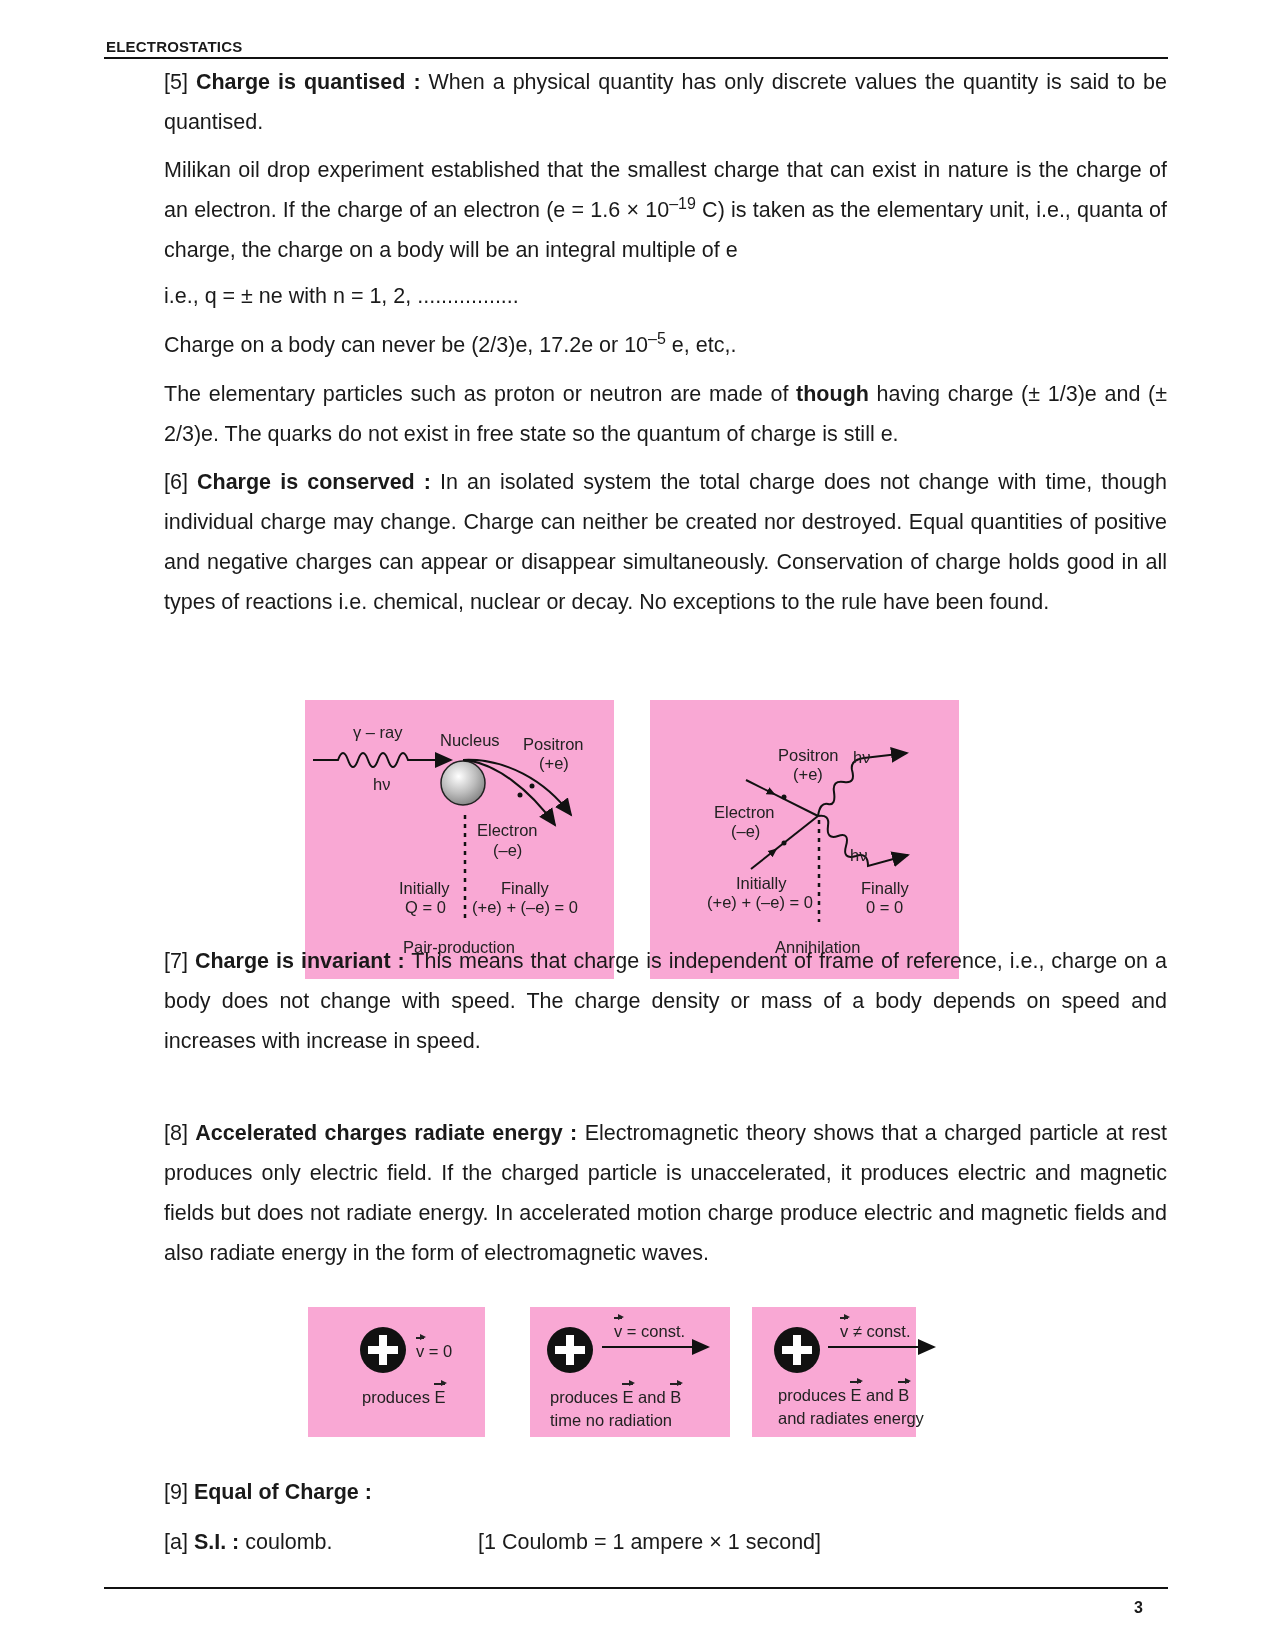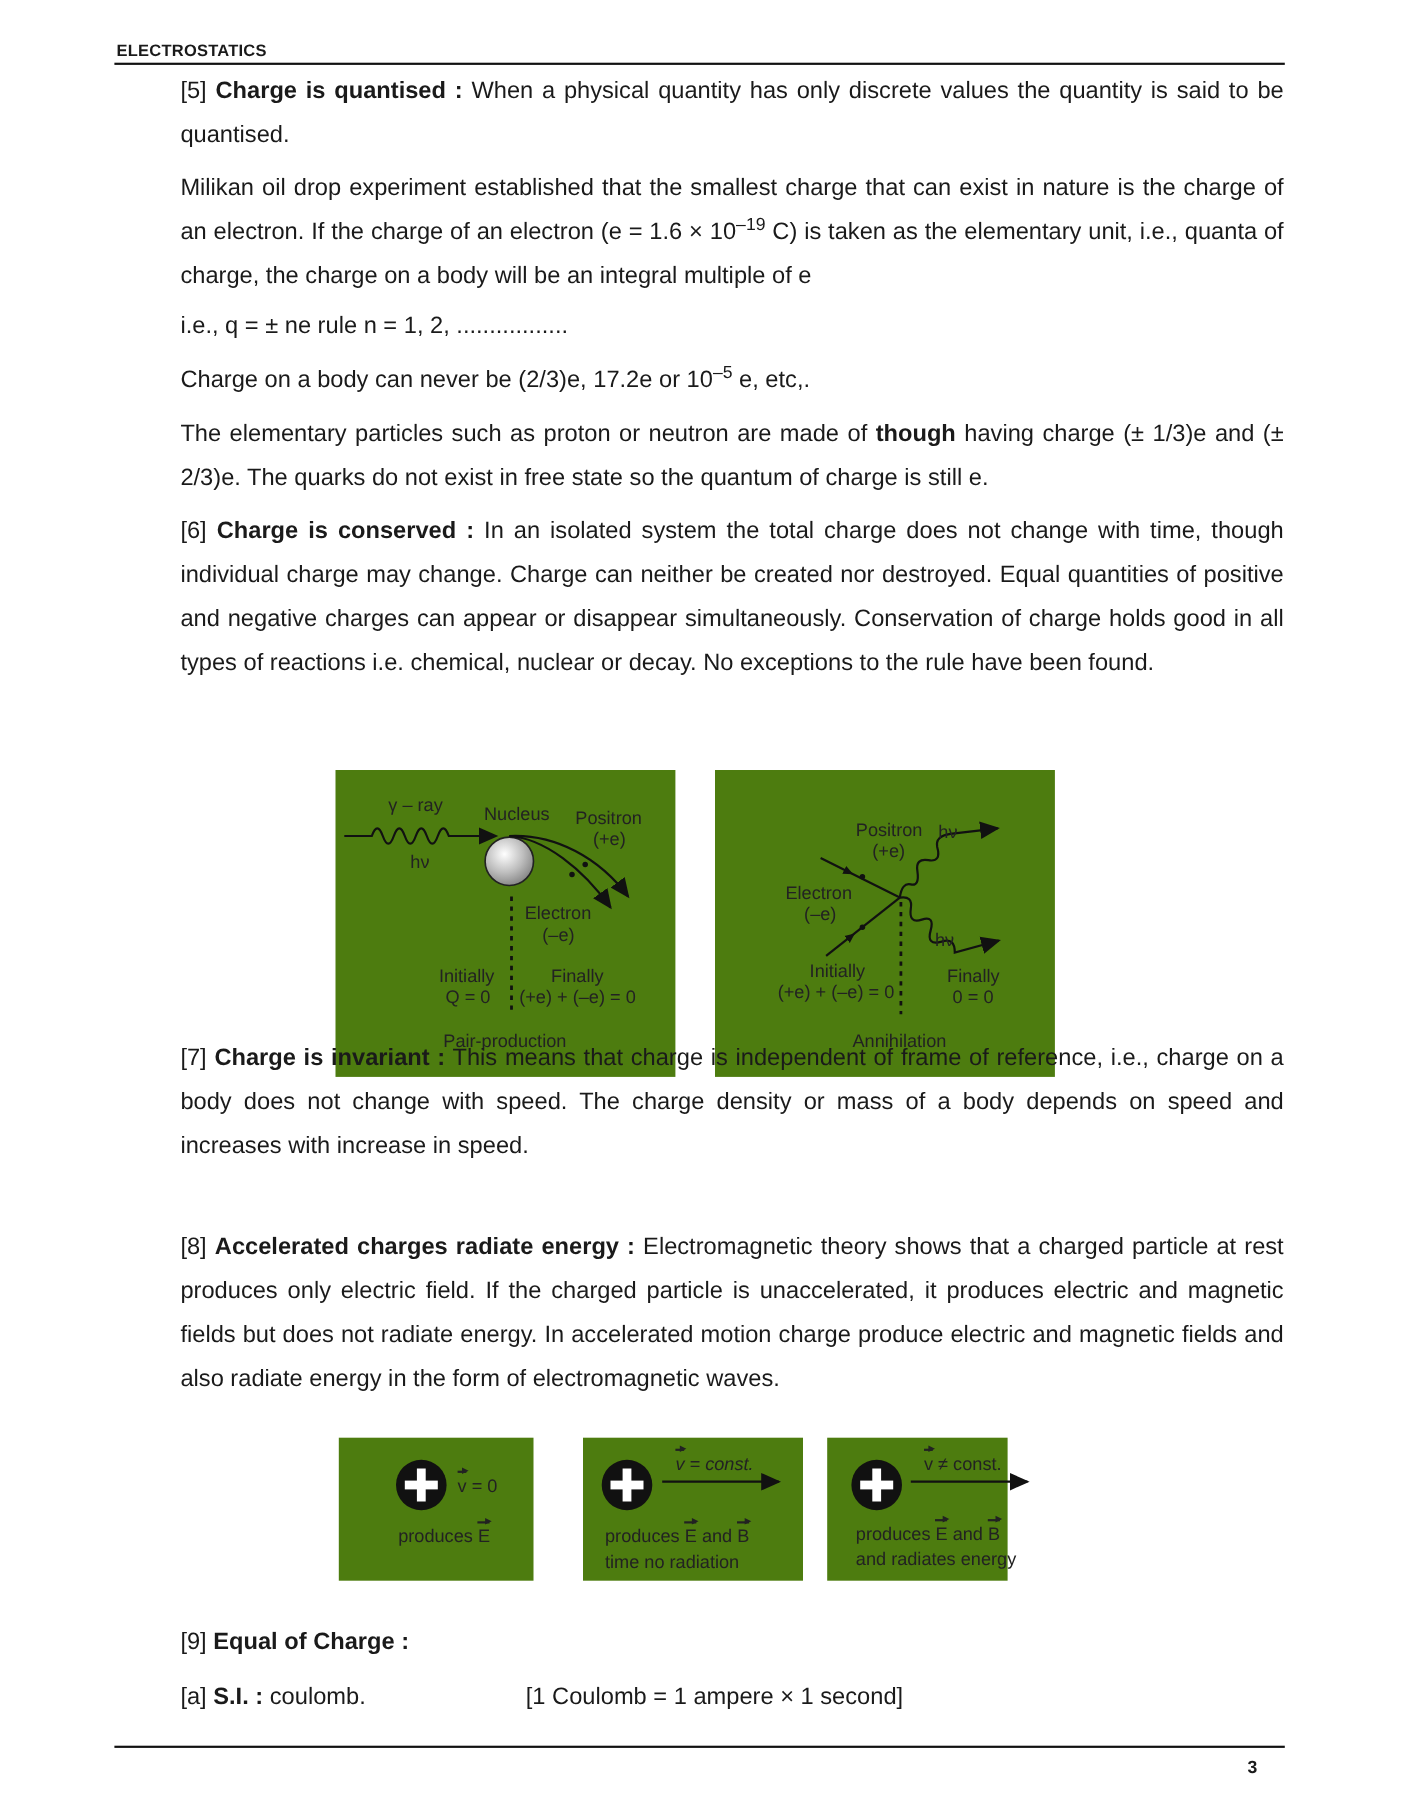--- a/index.html
+++ b/index.html
@@ -2,21 +2,21 @@
 <html><head>
 <meta charset="utf-8">
 <style>
   html, body { margin: 0; padding: 0; background: #ffffff; }
   body { width: 1275px; height: 1650px; position: relative; font-family: "Liberation Sans", sans-serif; color: #1a1a1a; overflow: hidden; }
   .header-title { position: absolute; left: 106px; top: 38px; font-weight: bold; font-size: 15px; letter-spacing: 0.2px; }
   .header-rule { position: absolute; left: 104px; top: 57px; width: 1064px; height: 2px; background: #111; }
   .para { position: absolute; left: 164px; width: 1003px; font-size: 21.5px; line-height: 40px; text-align: justify; }
   .para b { font-weight: bold; }
   sup { font-size: 16px; vertical-align: 8px; line-height: 0; }
-  .fig { position: absolute; background: #4d7c0f; }
+  .fig { position: absolute; background: #f9a8d4; }
   .fig svg { position: absolute; left: 0; top: 0; }
   .fig-text { position: absolute; font-size: 16.5px; color: #222; text-align: center; white-space: nowrap; line-height: 20px; }
   .cap { font-size: 16.5px; }
   .footer-rule { position: absolute; left: 104px; top: 1587px; width: 1064px; height: 2px; background: #111; }
   .page-num { position: absolute; left: 1134px; top: 1599px; font-size: 16px; font-weight: bold; }
   .unit-row { position: absolute; top: 1530px; font-size: 21.5px; }
   .vec { position: relative; display: inline-block; }
   .vec::before { content: ""; position: absolute; left: 0; right: 0; top: -4px; height: 1.5px; background: #222; }
   .vec::after { content: ""; position: absolute; right: -2px; top: -7px; border-left: 6px solid #222; border-top: 3.5px solid transparent; border-bottom: 3.5px solid transparent; }
 </style>
@@ -27,21 +27,21 @@
 <div class="header-rule"></div>
 
 <div class="para" style="top:62px;">
   <span>[5]</span>
   <b>Charge is quantised :</b><span> When a physical quantity has only discrete values the quantity is said to be quantised.</span>
 </div>
 <div class="para" style="top:150px;">
   <span>Milikan oil drop experiment established that the smallest charge that can exist in nature is the charge of an electron. If the charge of an electron (e = 1.6 × 10</span><sup>–19</sup><span> C) is taken as the elementary unit, i.e., quanta of charge, the charge on a body will be an integral multiple of e</span>
 </div>
 <div class="para" style="top:276px;">
-  <span>i.e., q = ± ne rule n = 1, 2, .................</span>
+  <span>i.e., q = ± ne with n = 1, 2, .................</span>
 </div>
 <div class="para" style="top:325px;">
   <span>Charge on a body can never be (2/3)e, 17.2e or 10</span><sup>–5</sup><span> e, etc,.</span>
 </div>
 <div class="para" style="top:374px;">
   <span>The elementary particles such as proton or neutron are made of </span><b>though</b><span> having charge (± 1/3)e and (± 2/3)e. The quarks do not exist in free state so the quantum of charge is still e.</span>
 </div>
 
 <div class="para" style="top:462px;">
   <span>[6]</span>
@@ -140,21 +140,21 @@
     <defs>
         <marker id="ah3" markerWidth="10" markerHeight="10" refX="8" refY="5" orient="auto">
           <path d="M0,1 L9,5 L0,9 Z" fill="#111"></path>
         </marker>
       </defs>
     <circle cx="40" cy="43" r="23" fill="#111"></circle>
     <rect x="36" y="28" width="8" height="30" fill="#fff"></rect>
       <rect x="25" y="39" width="30" height="8" fill="#fff"></rect>
     <line x1="72" y1="40" x2="178" y2="40" stroke="#111" stroke-width="2" marker-end="url(#ah3)"></line>
   </svg>
-  <div class="fig-text" style="left:84px; top:14px;font-style:italic;"><span class="vec">v</span><span> = const.</span></div>
+  <div class="fig-text" style="left:84px; top:14px;"><span class="vec">v</span><span> = const.</span></div>
   <div class="fig-text" style="left:20px; top:80px;"><span>produces </span><span class="vec">E</span><span>  and  </span><span class="vec">B</span></div>
   <div class="fig-text" style="left:20px; top:103px;">time no radiation</div>
 </div>
 
 <div class="fig" style="left:752px; top:1307px; width:164px; height:130px;">
   <svg width="200" height="130">
     <defs>
         <marker id="ah4" markerWidth="10" markerHeight="10" refX="8" refY="5" orient="auto">
           <path d="M0,1 L9,5 L0,9 Z" fill="#111"></path>
         </marker>

